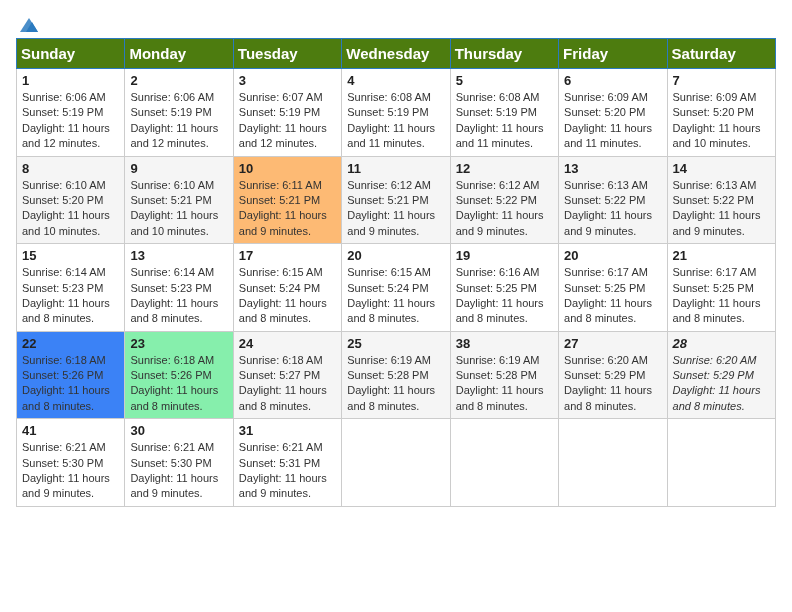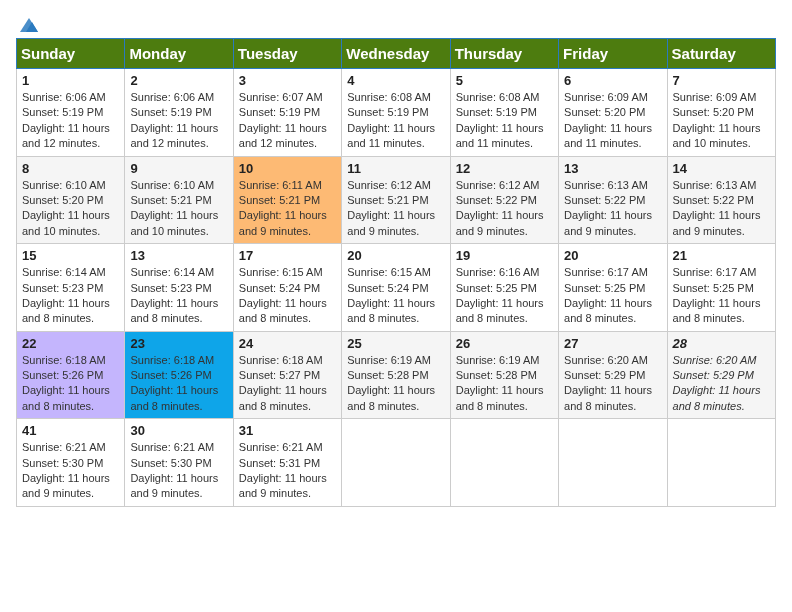--- a/index.html
+++ b/index.html
@@ -169,29 +169,29 @@
         <td><span class="day-num">20</span>
 <span class="day-info">Sunrise: 6:15 AM<br>Sunset: 5:24 PM<br>Daylight: 11 hours and 8 minutes.</span></td>
         <td><span class="day-num">19</span>
 <span class="day-info">Sunrise: 6:16 AM<br>Sunset: 5:25 PM<br>Daylight: 11 hours and 8 minutes.</span></td>
         <td><span class="day-num">20</span>
 <span class="day-info">Sunrise: 6:17 AM<br>Sunset: 5:25 PM<br>Daylight: 11 hours and 8 minutes.</span></td>
         <td><span class="day-num">21</span>
 <span class="day-info">Sunrise: 6:17 AM<br>Sunset: 5:25 PM<br>Daylight: 11 hours and 8 minutes.</span></td>
       </tr>
       <tr>
-        <td style="background: #c4b5fd;"><span class="day-num">22</span>
+        <td style="background: #3b82f6;"><span class="day-num">22</span>
 <span class="day-info">Sunrise: 6:18 AM<br>Sunset: 5:26 PM<br>Daylight: 11 hours and 8 minutes.</span></td>
-        <td style="background: #0ea5e9;"><span class="day-num">23</span>
+        <td style="background: #86efac;"><span class="day-num">23</span>
 <span class="day-info">Sunrise: 6:18 AM<br>Sunset: 5:26 PM<br>Daylight: 11 hours and 8 minutes.</span></td>
         <td style="background: rgb(245, 245, 245);"><span class="day-num">24</span>
 <span class="day-info">Sunrise: 6:18 AM<br>Sunset: 5:27 PM<br>Daylight: 11 hours and 8 minutes.</span></td>
         <td style="background: rgb(245, 245, 245); margin-left: 12px;"><span class="day-num">25</span>
 <span class="day-info">Sunrise: 6:19 AM<br>Sunset: 5:28 PM<br>Daylight: 11 hours and 8 minutes.</span></td>
-        <td style="background: rgb(245, 245, 245);"><span class="day-num">26</span>
+        <td style="background: rgb(245, 245, 245);"><span class="day-num">38</span>
 <span class="day-info">Sunrise: 6:19 AM<br>Sunset: 5:28 PM<br>Daylight: 11 hours and 8 minutes.</span></td>
         <td style="background: rgb(245, 245, 245);"><span class="day-num">27</span>
 <span class="day-info">Sunrise: 6:20 AM<br>Sunset: 5:29 PM<br>Daylight: 11 hours and 8 minutes.</span></td>
         <td style="background: rgb(245, 245, 245); font-style: italic;"><span class="day-num">28</span>
 <span class="day-info">Sunrise: 6:20 AM<br>Sunset: 5:29 PM<br>Daylight: 11 hours and 8 minutes.</span></td>
       </tr>
       <tr>
         <td><span class="day-num">41</span>
 <span class="day-info">Sunrise: 6:21 AM<br>Sunset: 5:30 PM<br>Daylight: 11 hours and 9 minutes.</span></td>
         <td><span class="day-num">30</span>

